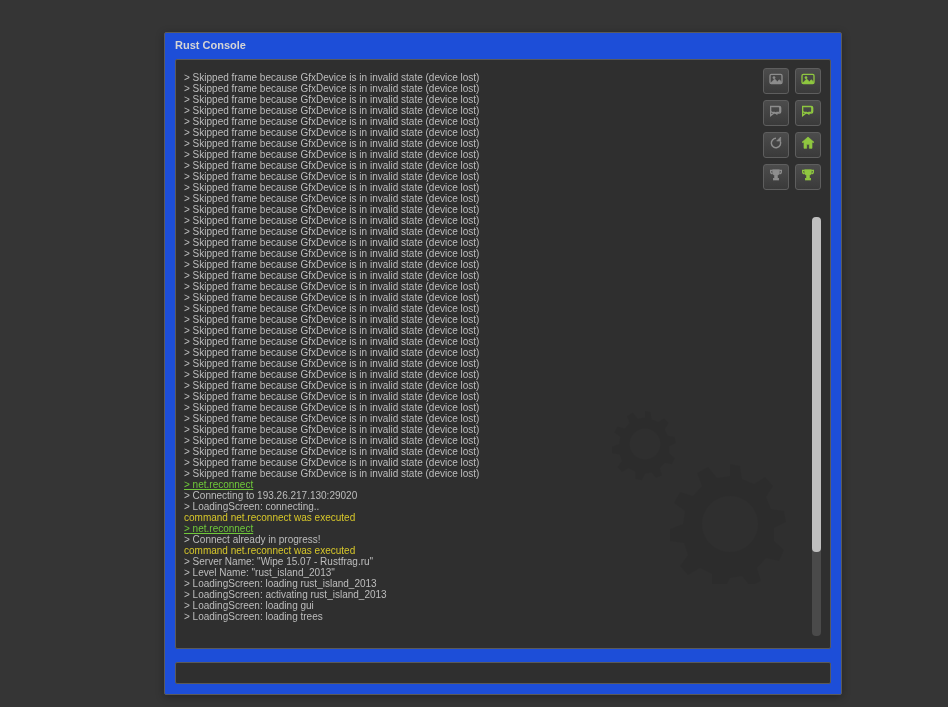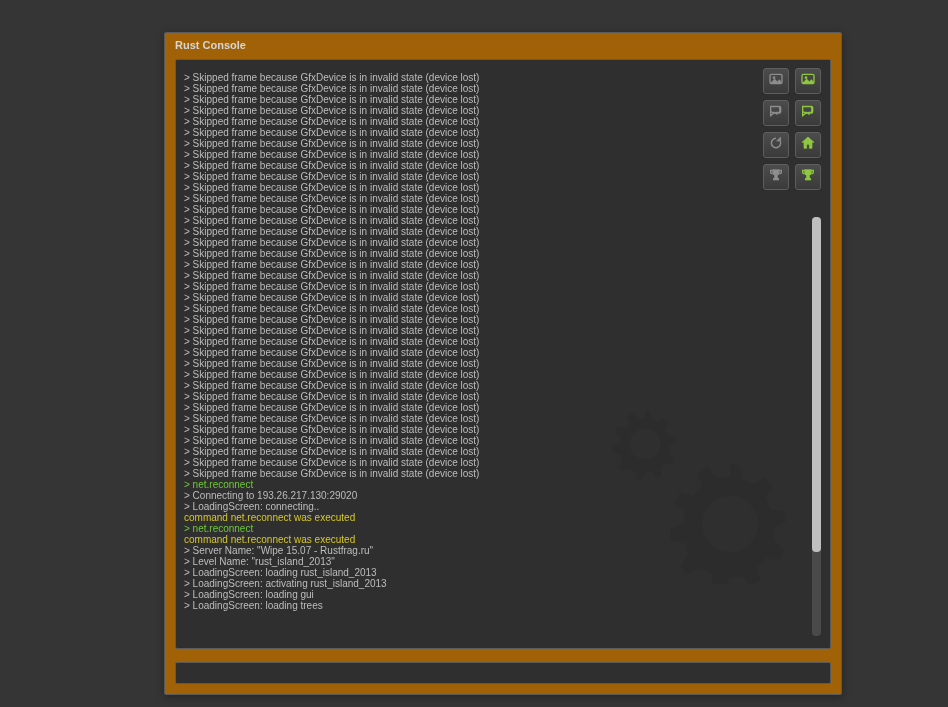--- a/index.html
+++ b/index.html
@@ -10,21 +10,21 @@
     background: #353535;
     font-family: Arial, Helvetica, sans-serif;
     overflow: hidden;
   }
   .window {
     position: absolute;
     left: 164px;
     top: 32px;
     width: 678px;
     height: 663px;
-    background: #a16207;
+    background: #1d4ed8;
     border: 1px solid #5a5a5a;
     border-radius: 2px;
     box-shadow: 0 2px 8px rgba(0,0,0,0.3);
     box-sizing: border-box;
   }
   .title {
     padding: 6px 10px 4px 10px;
     color: #d5d5d5;
     font-size: 11px;
     font-weight: bold;
@@ -47,21 +47,21 @@
     overflow: hidden;
     position: relative;
   }
   .log-line {
     color: #bdbdbd;
     font-size: 10px;
     line-height: 11px;
     white-space: nowrap;
     overflow: hidden;
   }
-  .log-line.green { color: #6fc83a; }
+  .log-line.green { color: #6fc83a; text-decoration: underline; }
   .log-line.yellow { color: #d7c72a; }
   .input-bar {
     position: absolute;
     left: 10px;
     right: 10px;
     bottom: 10px;
     height: 22px;
     background: #2f2f2f;
     border: 1px solid #5a5a5a;
     border-radius: 2px;
@@ -182,20 +182,21 @@
         <div class="log-line ">&gt; Skipped frame because GfxDevice is in invalid state (device lost)</div>
         <div class="log-line ">&gt; Skipped frame because GfxDevice is in invalid state (device lost)</div>
         <div class="log-line ">&gt; Skipped frame because GfxDevice is in invalid state (device lost)</div>
         <div class="log-line ">&gt; Skipped frame because GfxDevice is in invalid state (device lost)</div>
         <div class="log-line ">&gt; Skipped frame because GfxDevice is in invalid state (device lost)</div>
         <div class="log-line green">&gt; net.reconnect</div>
         <div class="log-line ">&gt; Connecting to 193.26.217.130:29020</div>
         <div class="log-line ">&gt; LoadingScreen: connecting..</div>
         <div class="log-line yellow">command net.reconnect was executed</div>
         <div class="log-line green">&gt; net.reconnect</div>
+        <div class="log-line ">&gt; Connect already in progress!</div>
         <div class="log-line yellow">command net.reconnect was executed</div>
         <div class="log-line ">&gt; Server Name: "Wipe 15.07 - Rustfrag.ru"</div>
         <div class="log-line ">&gt; Level Name: "rust_island_2013"</div>
         <div class="log-line ">&gt; LoadingScreen: loading rust_island_2013</div>
         <div class="log-line ">&gt; LoadingScreen: activating rust_island_2013</div>
         <div class="log-line ">&gt; LoadingScreen: loading gui</div>
         <div class="log-line ">&gt; LoadingScreen: loading trees</div>
       </div>
   </div>
 

